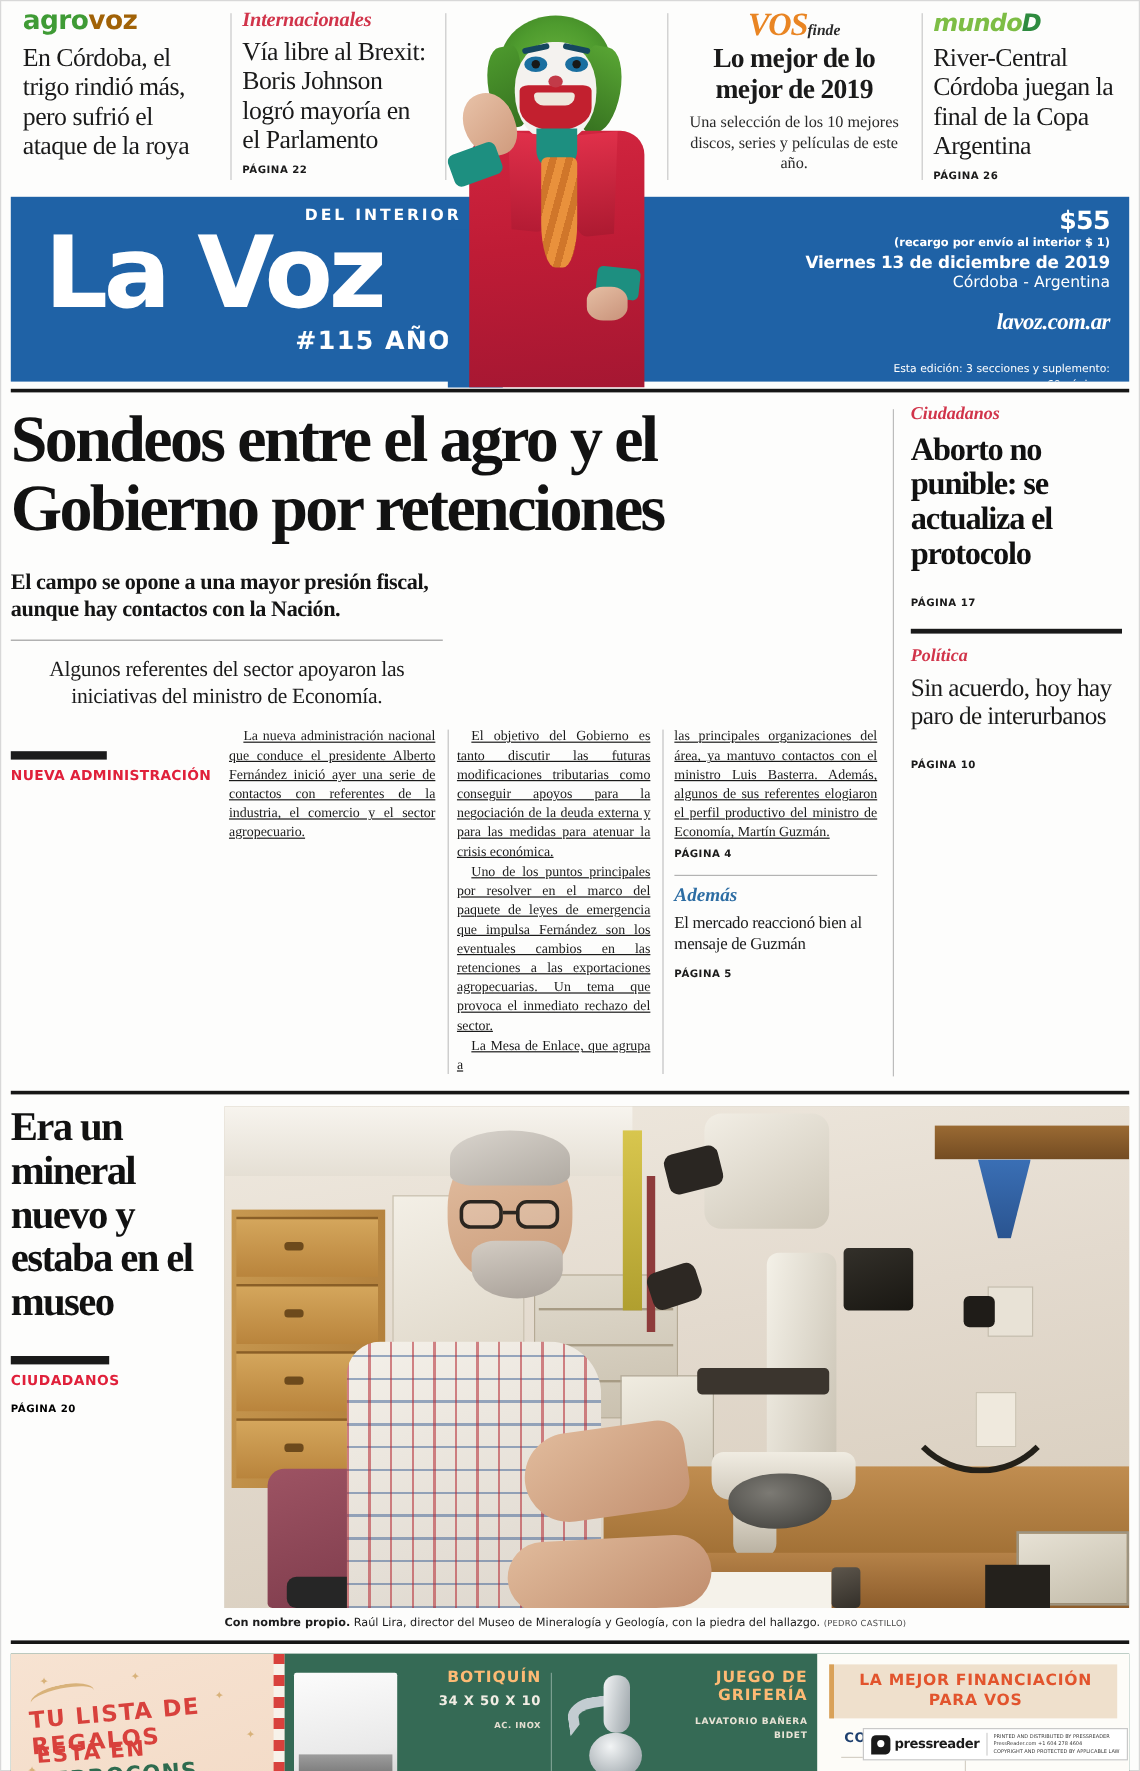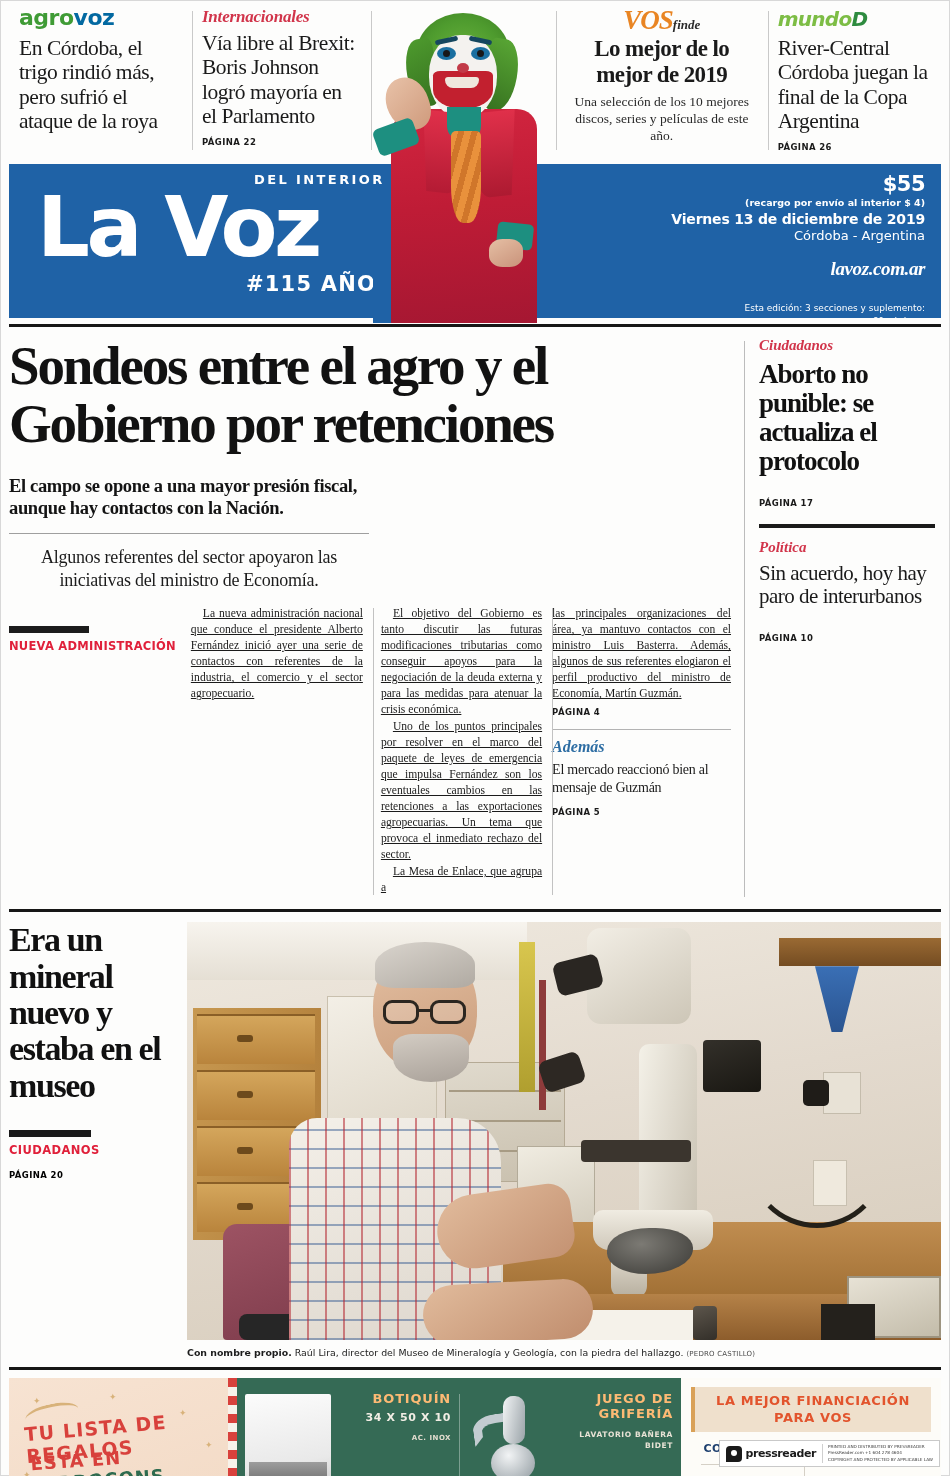--- a/index.html
+++ b/index.html
@@ -47,21 +47,21 @@
 
   .kicker-agro {
     font-family: "DejaVu Sans", sans-serif;
     font-weight: bold;
     font-size: 22px;
     letter-spacing: -0.5px;
     line-height: 1;
     margin-bottom: 7px;
   }
   .kicker-agro .a { color: #3f9b35; }
-  .kicker-agro .b { color: #0369a1; }
+  .kicker-agro .b { color: #a16207; }
 
   .kicker-red {
     font-family: "Liberation Serif", serif;
     font-style: italic;
     font-weight: bold;
     font-size: 17px;
     color: #d1344a;
     margin-bottom: 4px;
     letter-spacing: -0.2px;
   }
@@ -432,20 +432,21 @@
     position: relative;
   }
   .col-body2::before {
     content: "";
     position: absolute;
     left: 0; top: 2px; bottom: 2px; width: 1px;
     background: #c2c2c2;
   }
   .col-body3 {
     width: 182px;
+    padding-left: 10px;
     position: relative;
   }
   .col-body3::before {
     content: "";
     position: absolute;
     left: 0; top: 2px; bottom: 2px; width: 1px;
     background: #c2c2c2;
   }
   .bodytext {
     font-family: "Liberation Serif", serif;
@@ -1083,21 +1084,21 @@
 
   <div class="masthead">
     <div class="mh-logo-block">
       <div class="mh-lavoz">La Voz</div>
     </div>
     <div class="mh-delinterior">DEL INTERIOR</div>
     <div class="mh-anos">#115 AÑOS</div>
 
     <div class="mh-right">
       <div class="mh-price">$55</div>
-      <div class="mh-recargo">(recargo por envío al interior $ 4)</div>
+      <div class="mh-recargo">(recargo por envío al interior $ 1)</div>
       <div class="mh-date">Viernes 13 de diciembre de 2019</div>
       <div class="mh-city">Córdoba - Argentina</div>
       <div class="mh-url">lavoz.com.ar</div>
       <div class="mh-edicion">
         <div>Esta edición: 3 secciones y suplemento:</div>
         <div>60 páginas.</div>
       </div>
     </div>
   </div>
 

